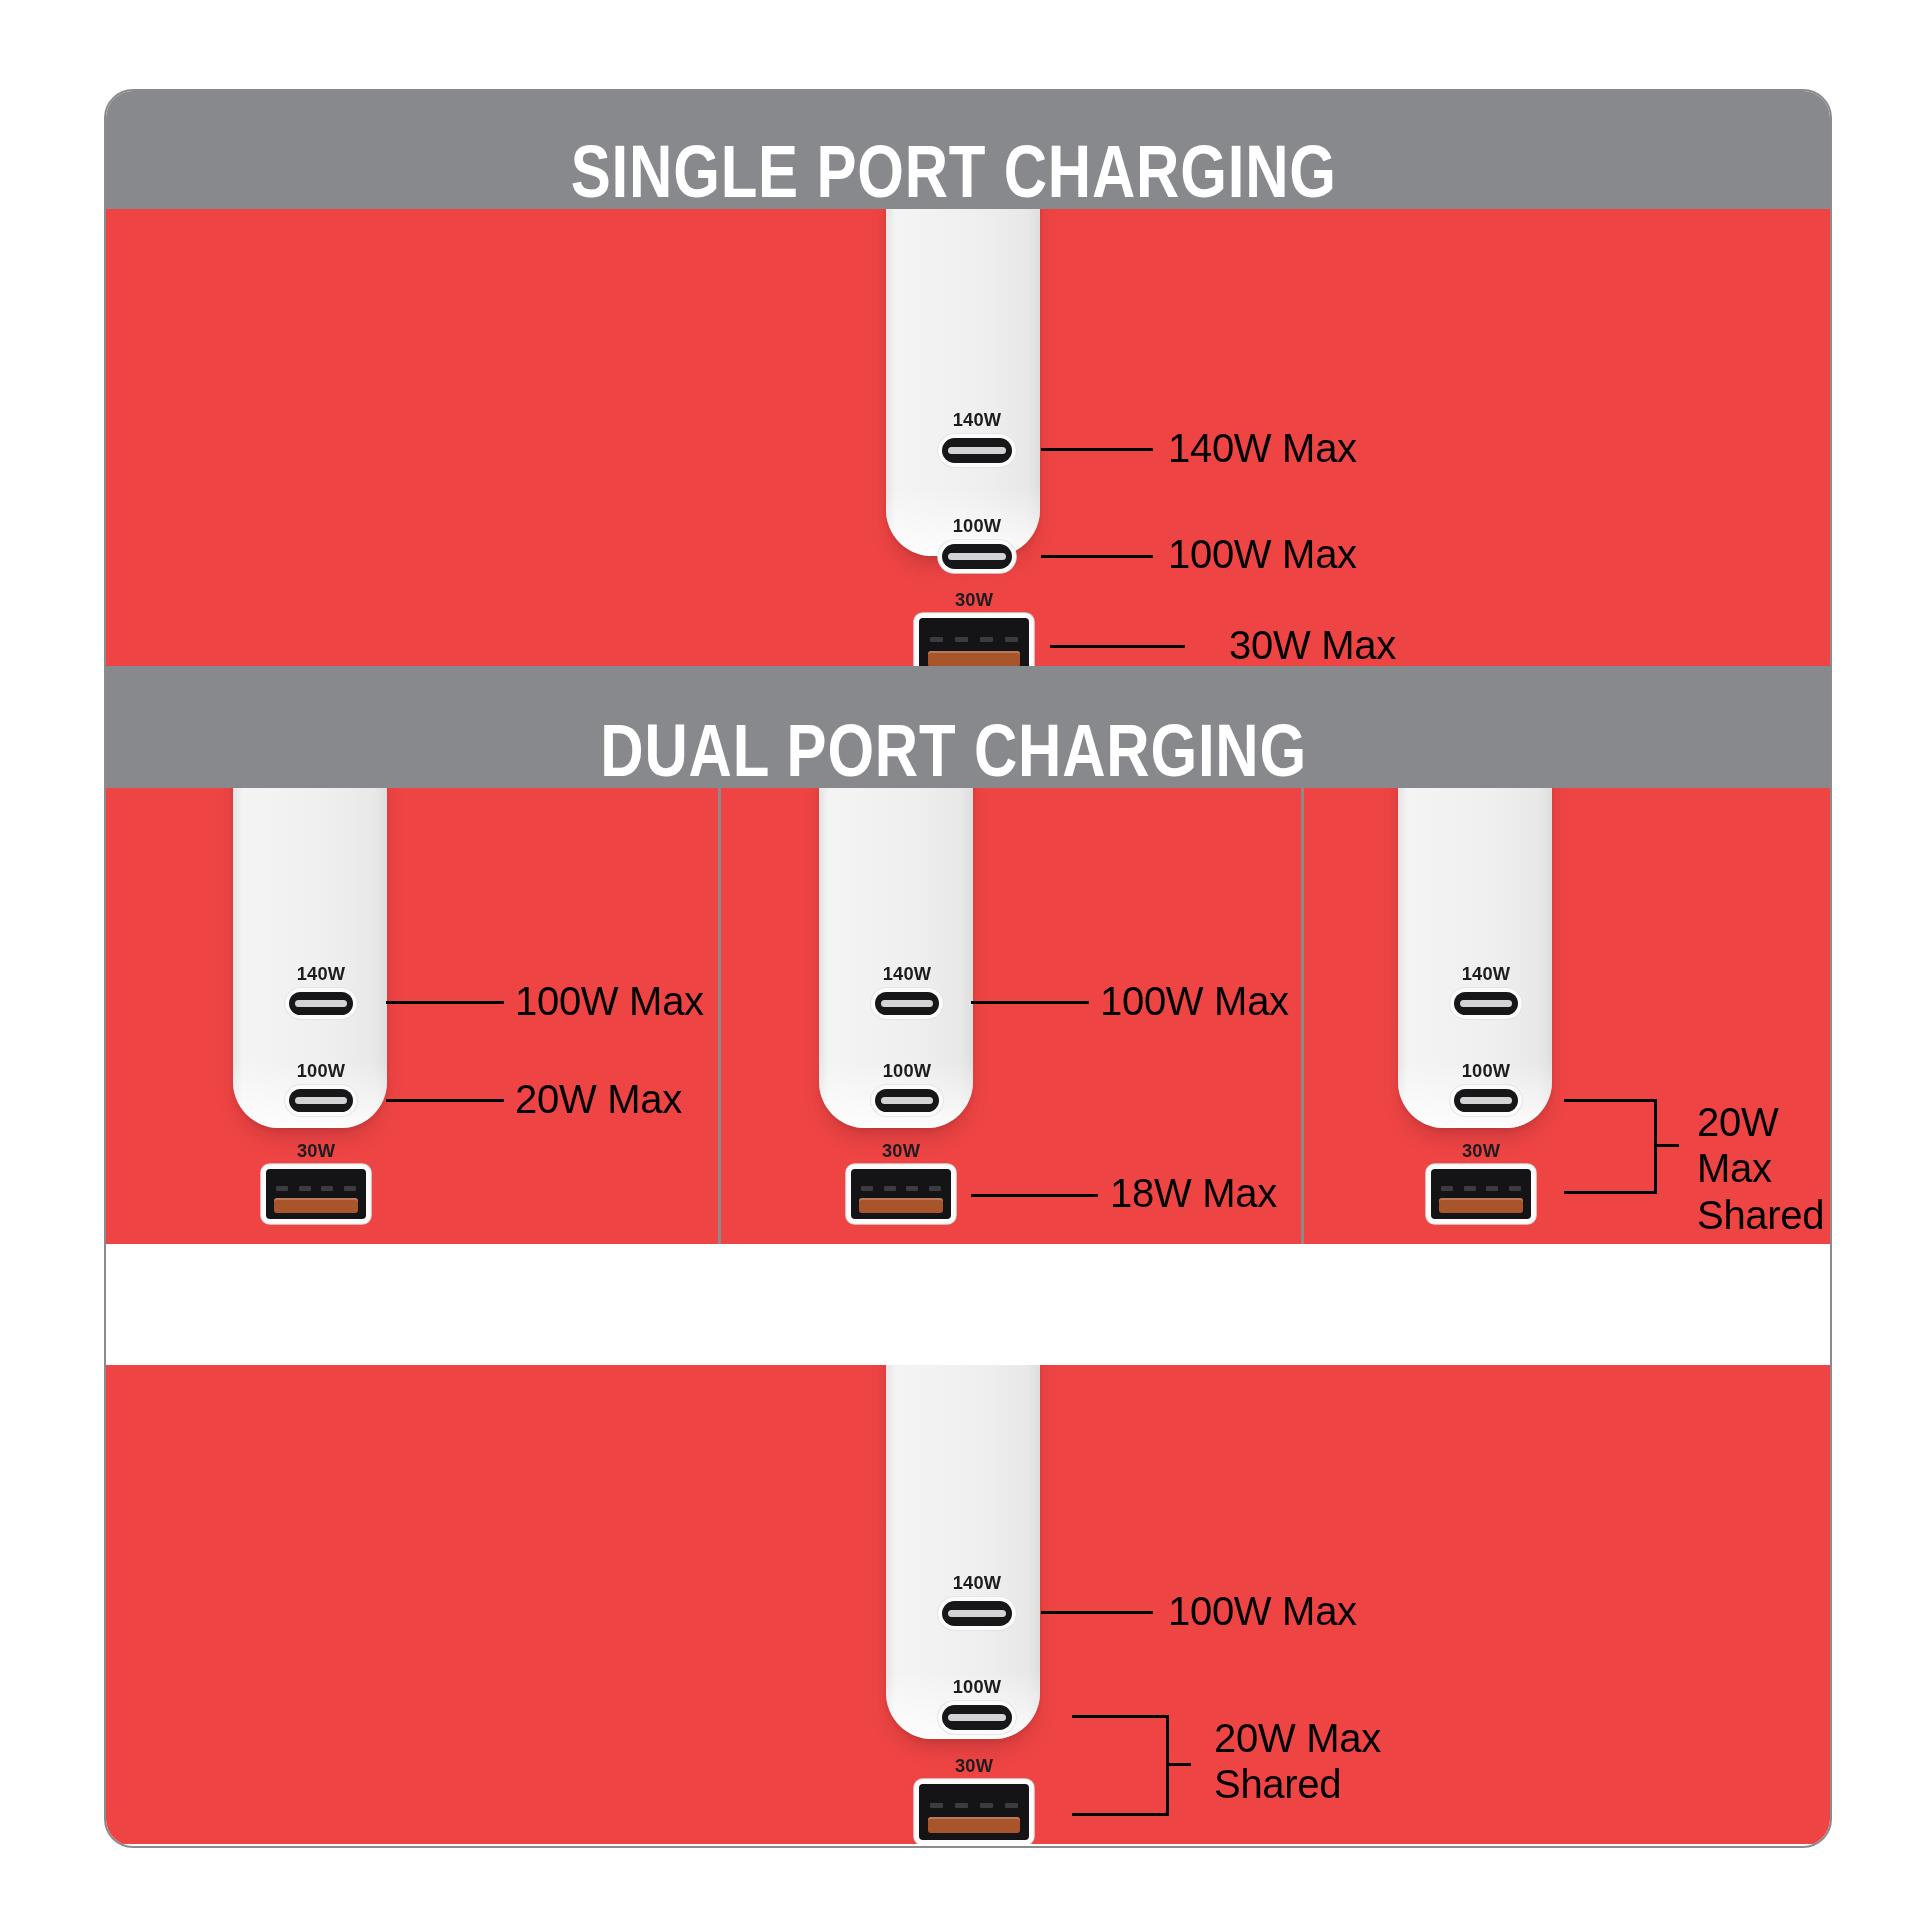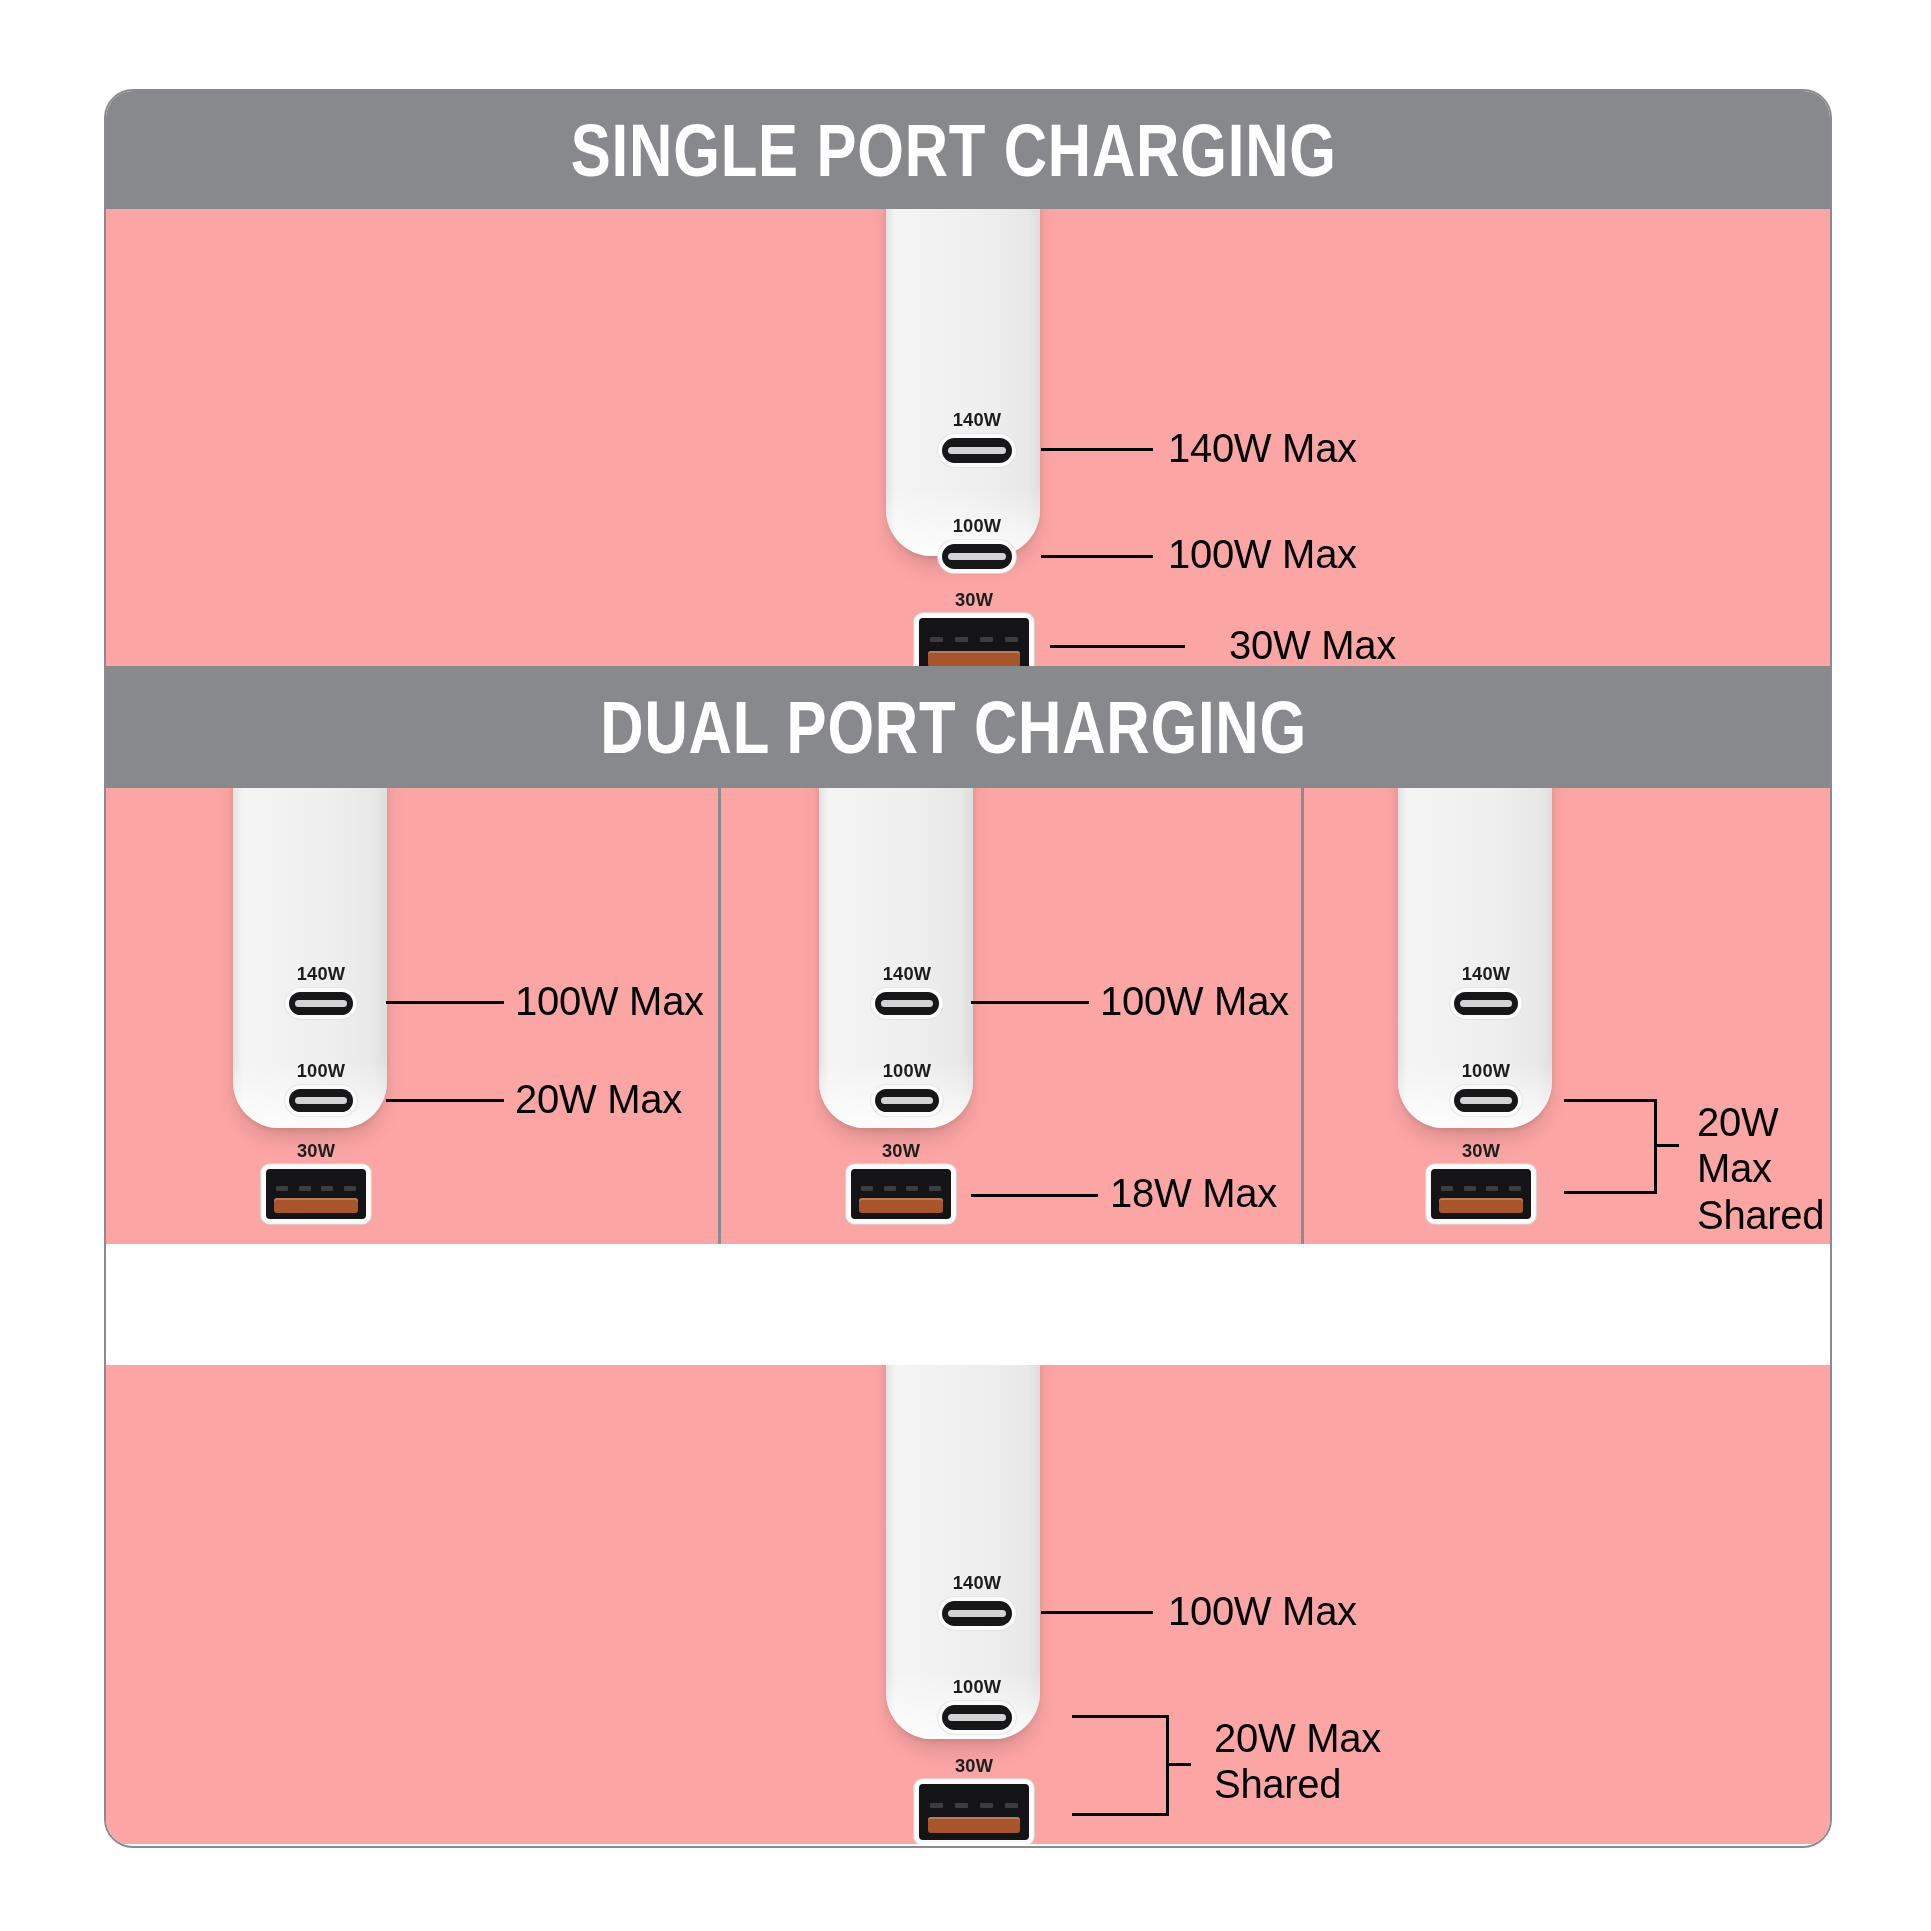--- a/index.html
+++ b/index.html
@@ -32,21 +32,21 @@
     overflow: hidden;
   }
 
   
   .band {
     position: absolute;
     left: 0;
     width: 100%;
     background: #88898d;
     display: flex;
-    align-items: center;
+    align-items: flex-end;
     justify-content: center;
   }
   .band-title {
     color: #ffffff;
     font-family: "Liberation Sans Narrow", "Liberation Sans", sans-serif;
     font-weight: bold;
     font-size: 75px;
     letter-spacing: 1px;
     line-height: 1;
     transform: scaleX(0.80);
@@ -54,21 +54,21 @@
     white-space: nowrap;
     position: relative;
     left: -14.5px;
   }
 
   
   .panel {
     position: absolute;
     left: 0;
     width: 100%;
-    background: #fca5a5;
+    background: #ef4444;
     overflow: hidden;
   }
 
   .divider {
     position: absolute;
     top: 0;
     bottom: 0;
     width: 2.9px;
     background: #8a8b8f;
   }

